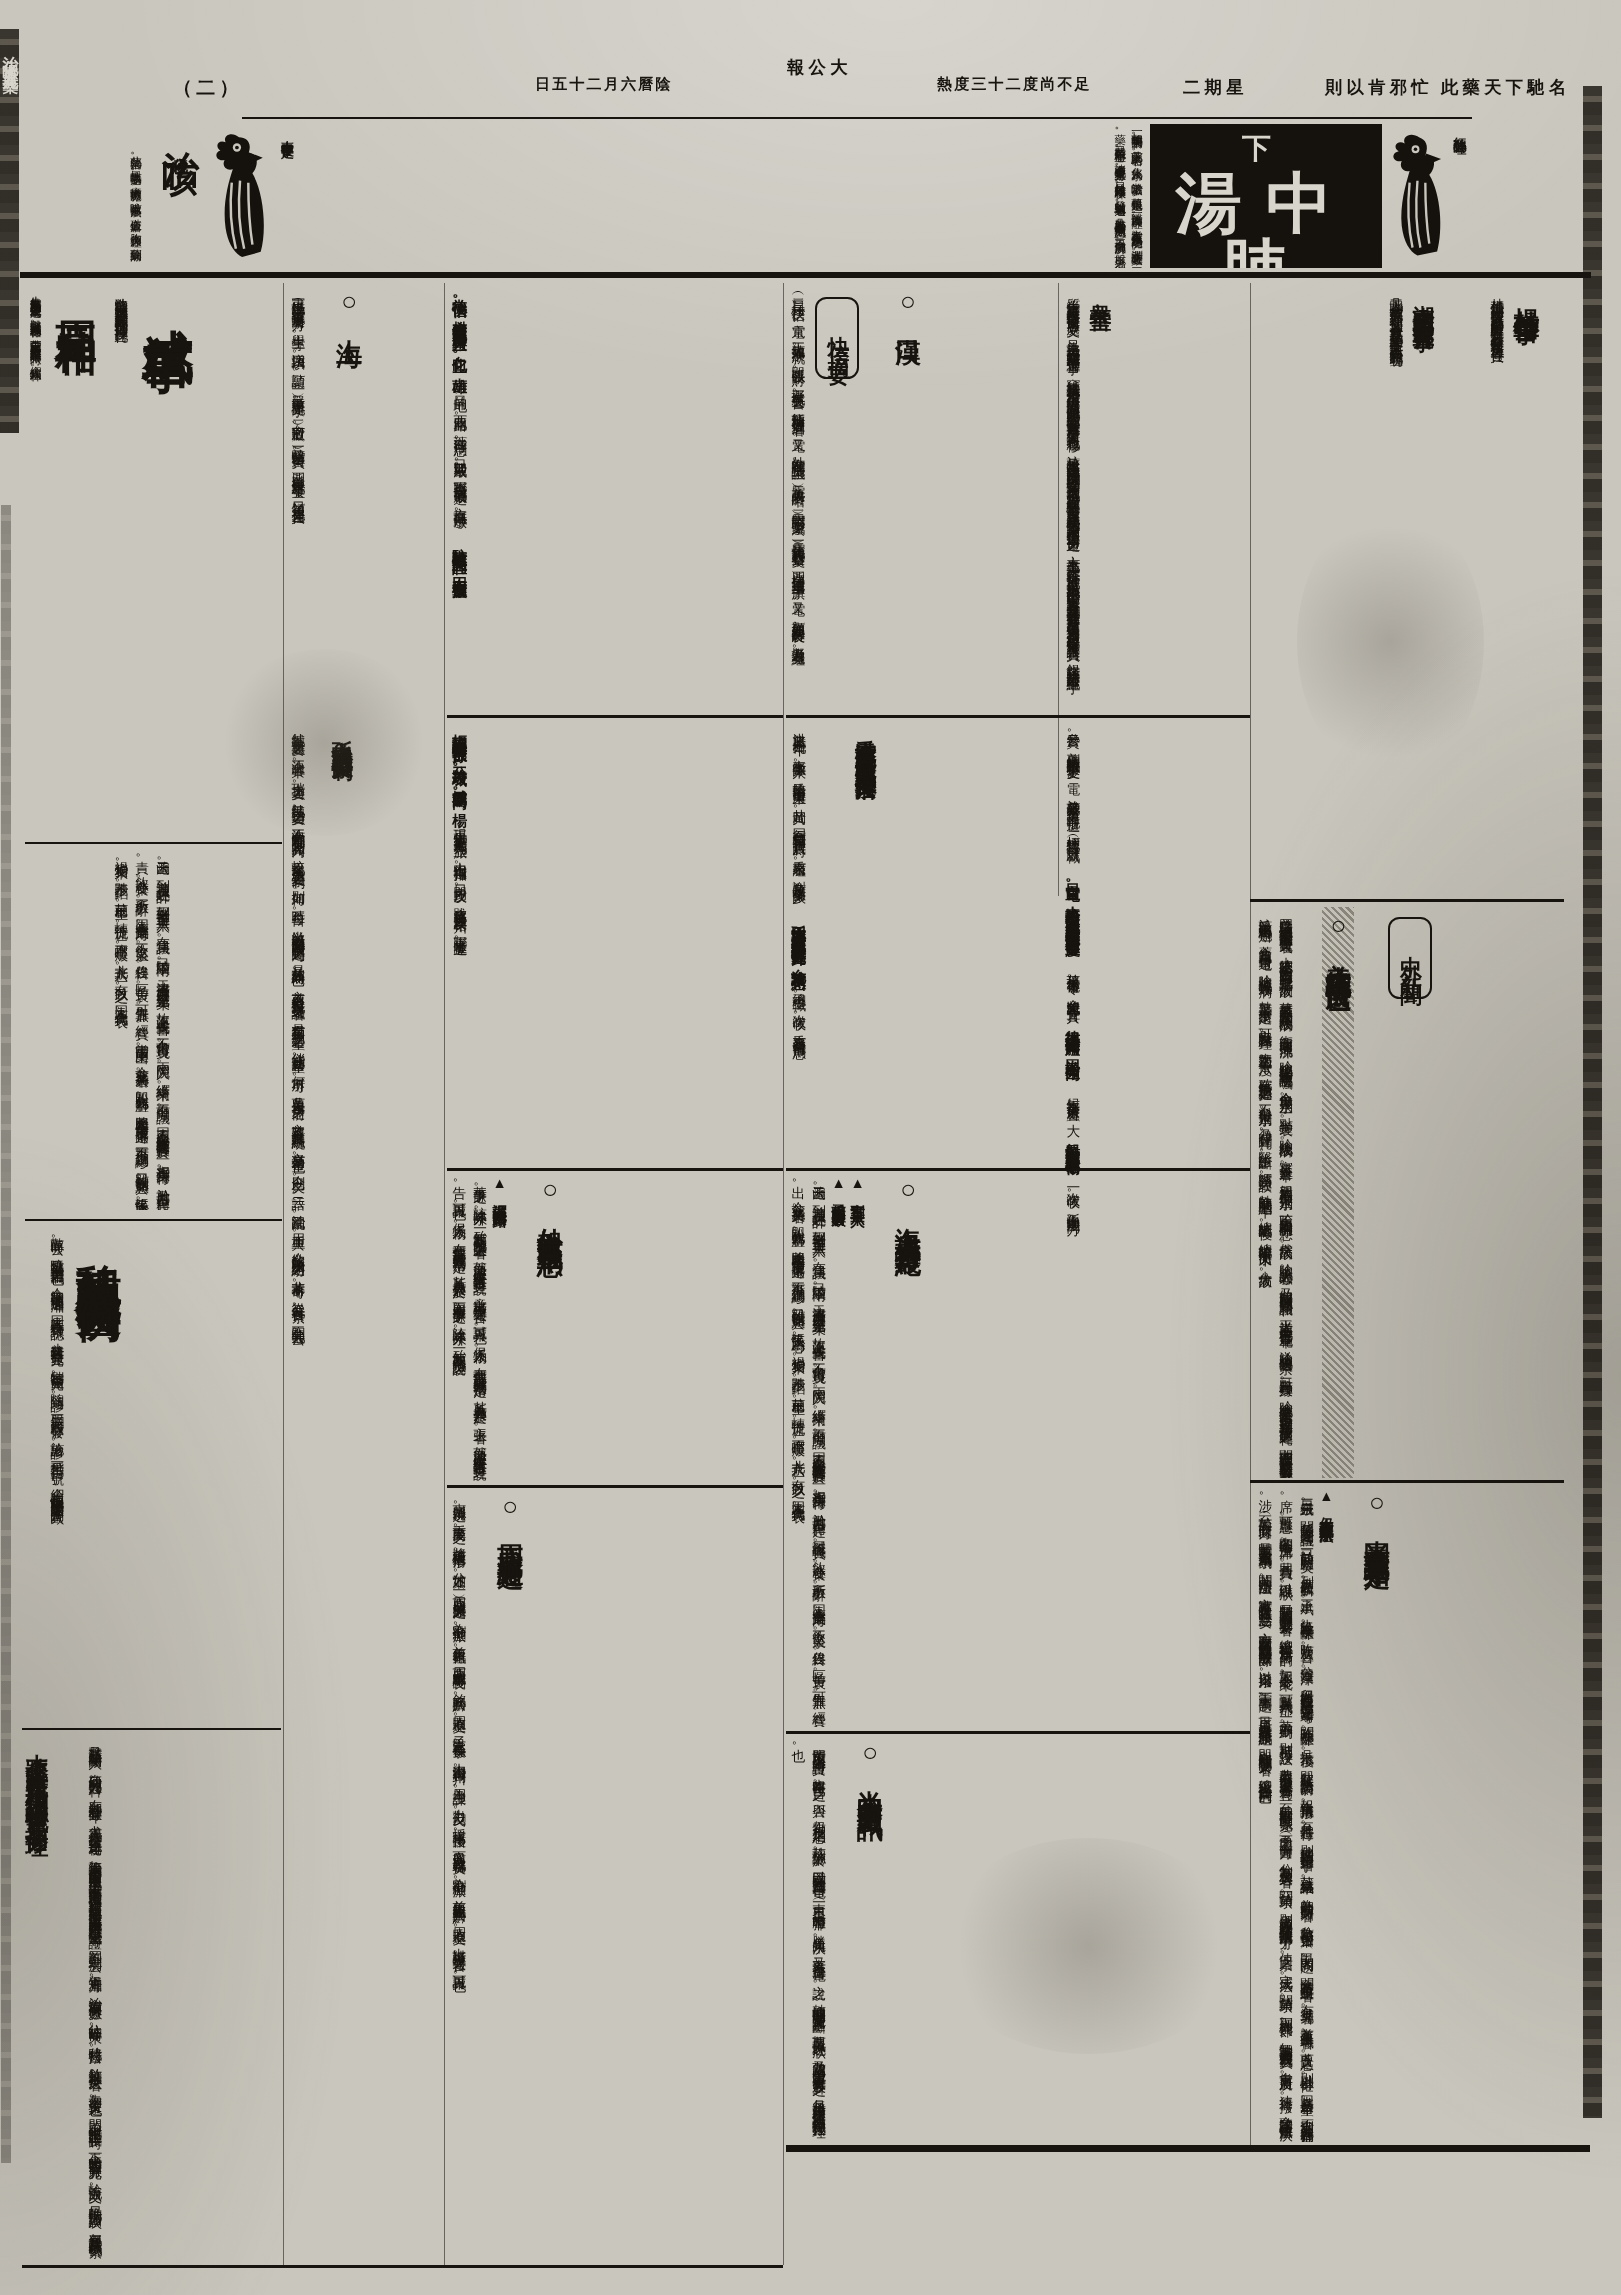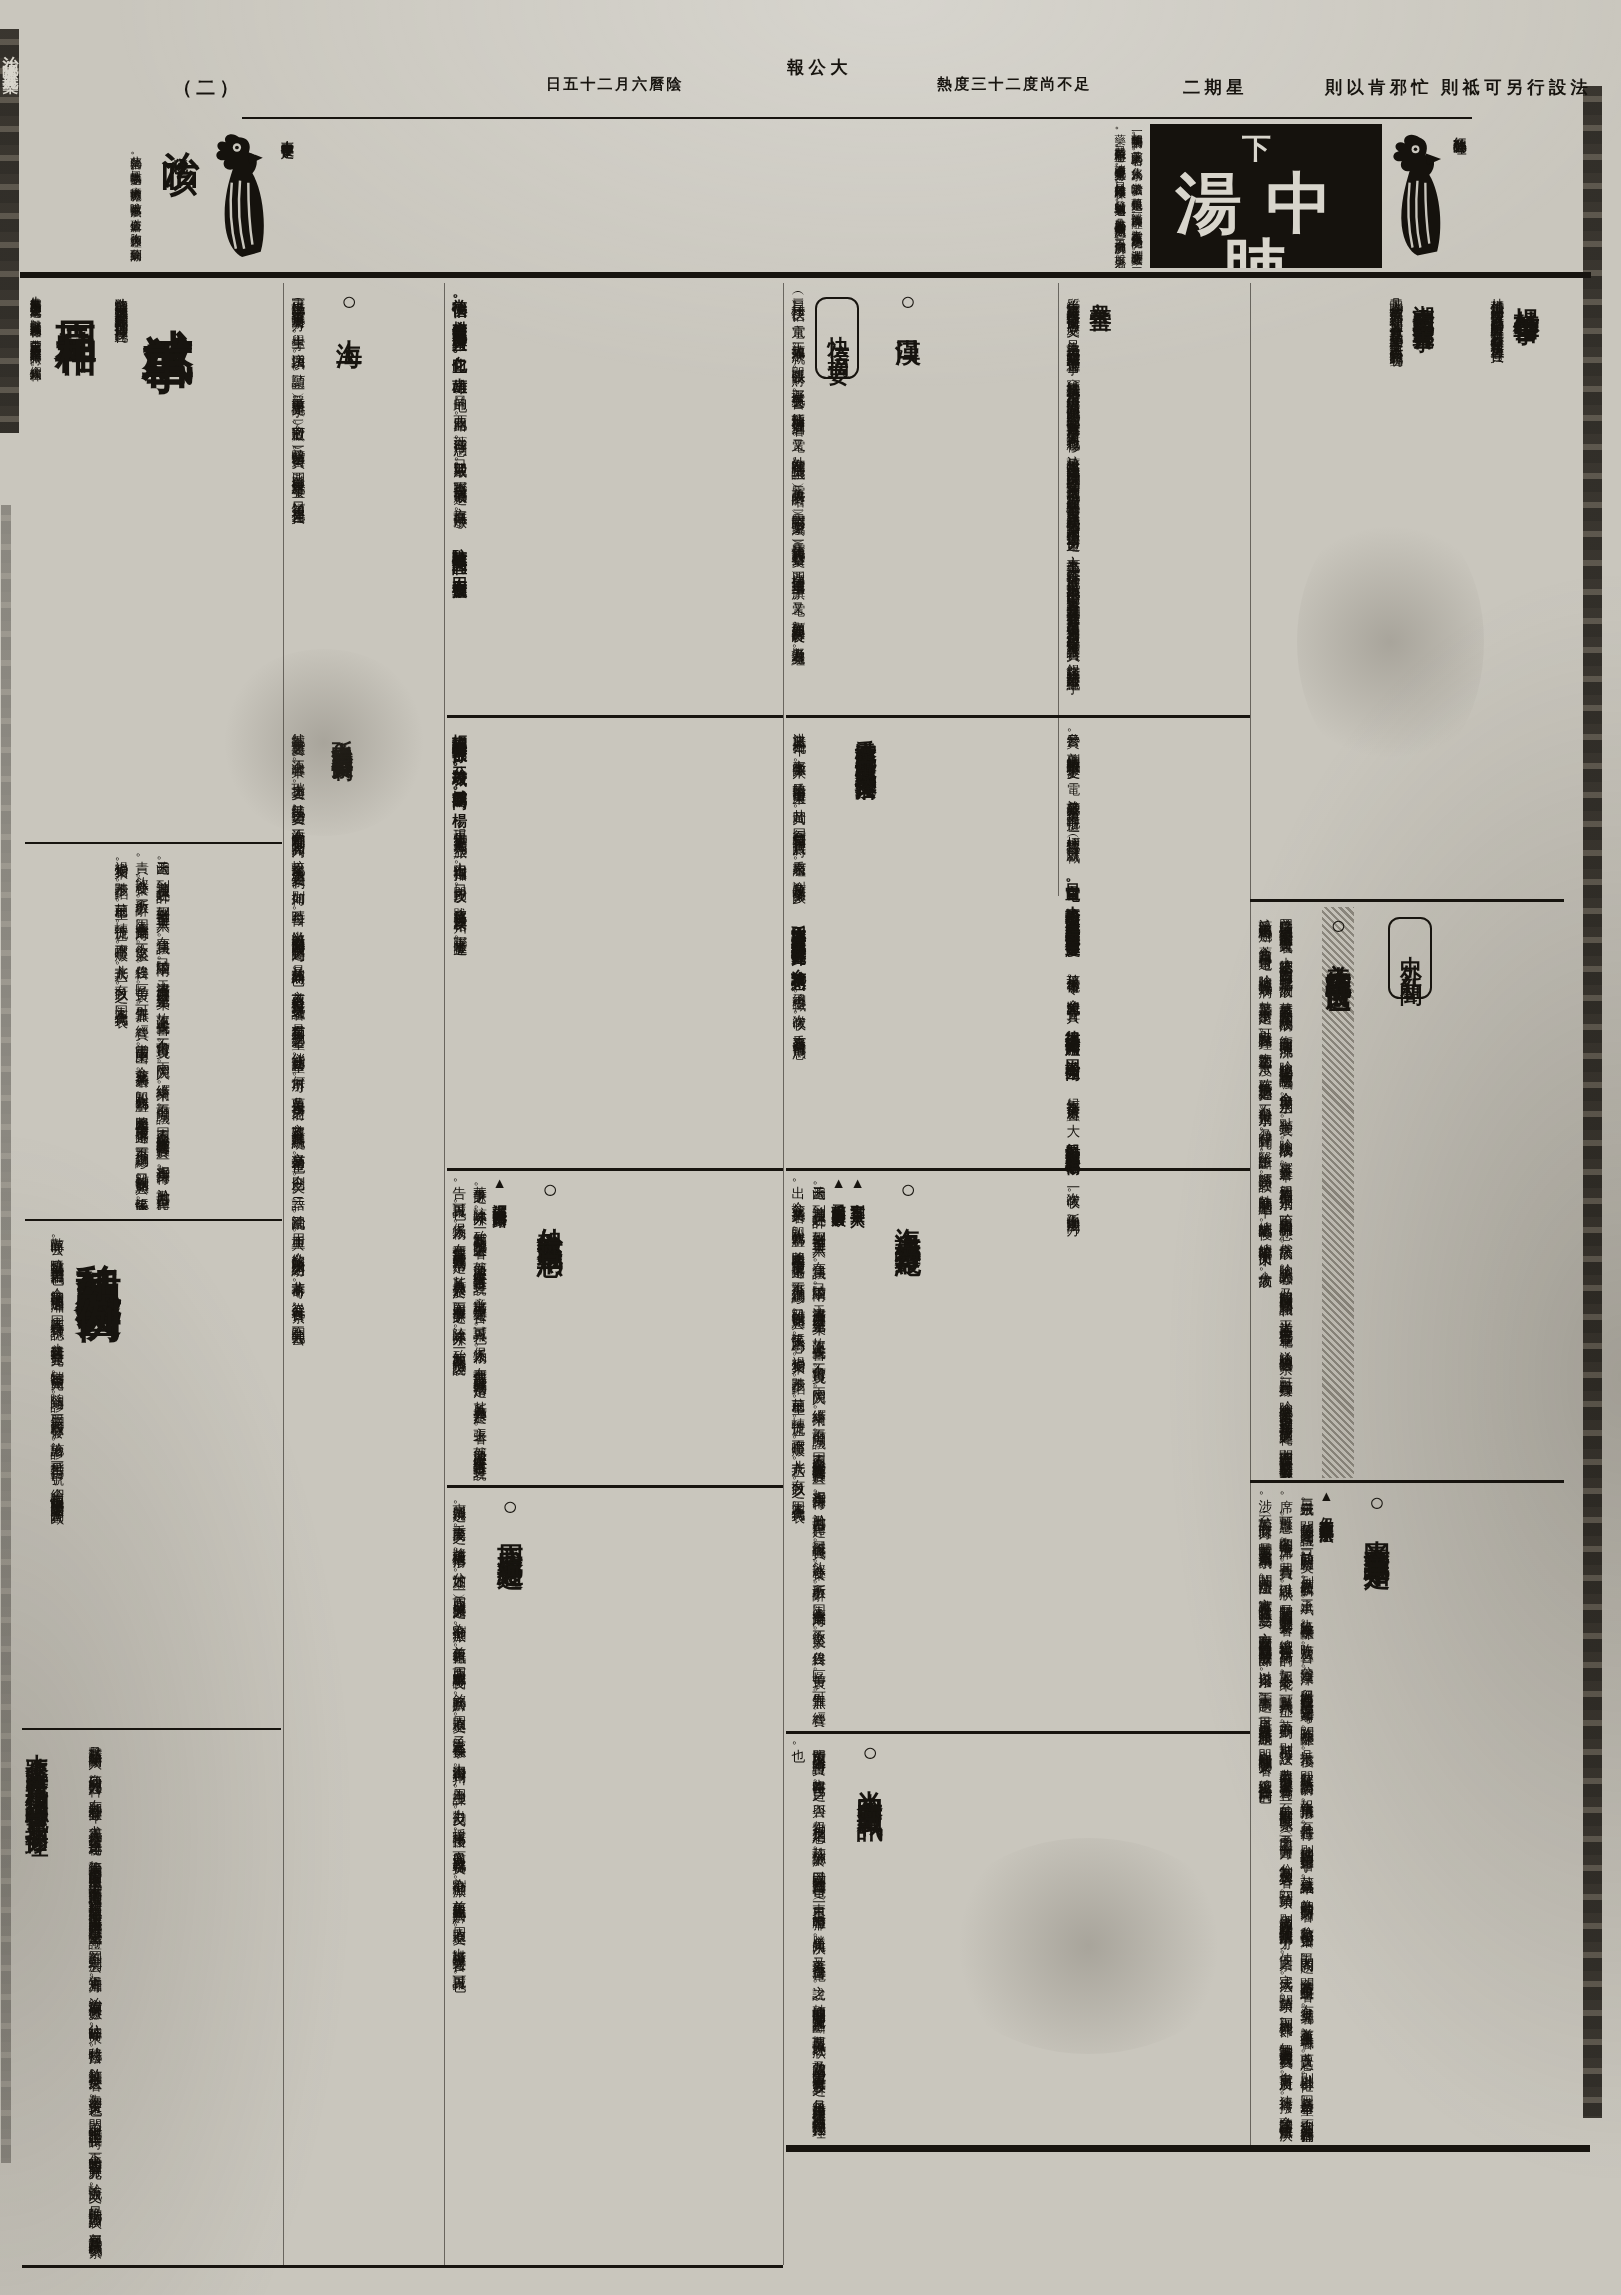--- a/index.html
+++ b/index.html
@@ -49,26 +49,26 @@
   .roostercap{font-size:13px;font-weight:700;letter-spacing:1.4px;}
 </style>
 </head>
 <body>
 
 <div class="edgeband" style="left:0;top:29px;width:19px;height:404px;"></div>
 <div class="edgeband" style="left:1.4px;top:505px;width:10px;height:1658px;opacity:.35;"></div>
 
 <div class="edgeband" style="left:1583px;top:86px;width:19px;height:2032px;"></div>
 
-<div class="hdr-item" style="left:1441px;">則祗可另行設法</div>
+<div class="hdr-item" style="left:1441px;">此藥天下馳名</div>
 <div class="hdr-item" style="left:1325px;">則以肯邪忙</div>
 <div class="hdr-item" style="left:1183px;">二期星</div>
 <div class="hdr-item masthead" style="left:787px;top:55px;">報公大</div>
 <div class="hdr-item" style="left:937px;font-size:15px;letter-spacing:2.2px;">熱度三十二度尚不足</div>
-<div class="hdr-item" style="left:546px;font-size:15px;letter-spacing:2.2px;">日五十二月六曆陰</div>
+<div class="hdr-item" style="left:535px;font-size:15px;letter-spacing:2.2px;">日五十二月六曆陰</div>
 <div class="hdr-item" style="left:173px;font-size:19px;">（二）</div>
 
 <div class="rule-h" style="left:242px;top:117px;width:1230px;height:2.2px;"></div>
 <div class="rule-h" style="left:20px;top:272px;width:1571px;height:5.8px;"></div>
 
 <div class="blk" style="left:1385px;top:124px;width:85px;height:144px;">
   <span class="v roostercap" style="position:absolute;right:1.4px;top:2.9px;height:137px;">紅鷄公嚜</span>
   <svg width="59" height="137" viewBox="0 0 60 130" style="position:absolute;left:1.4px;top:2.9px;">
     <g fill="#15120d">
       <path d="M34 6 C26 0 16 4 19 12 C11 8 6 16 13 20 C4 22 7 32 16 30 C13 36 18 42 24 40 C20 54 14 74 16 96 C18 112 24 122 32 126 L52 122 C58 100 56 64 44 44 C52 36 50 22 40 24 C44 14 40 8 34 6 Z"></path>

